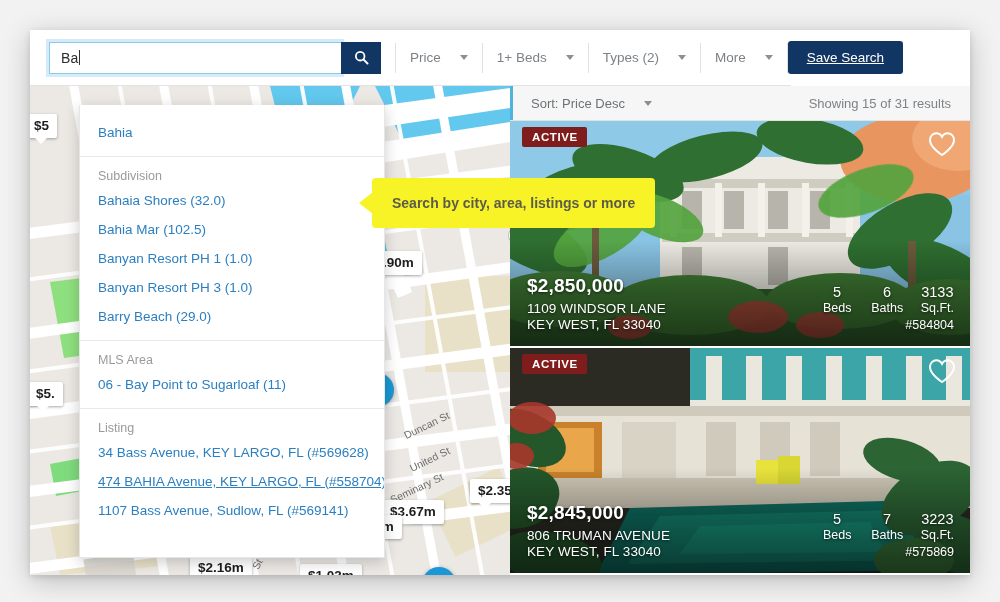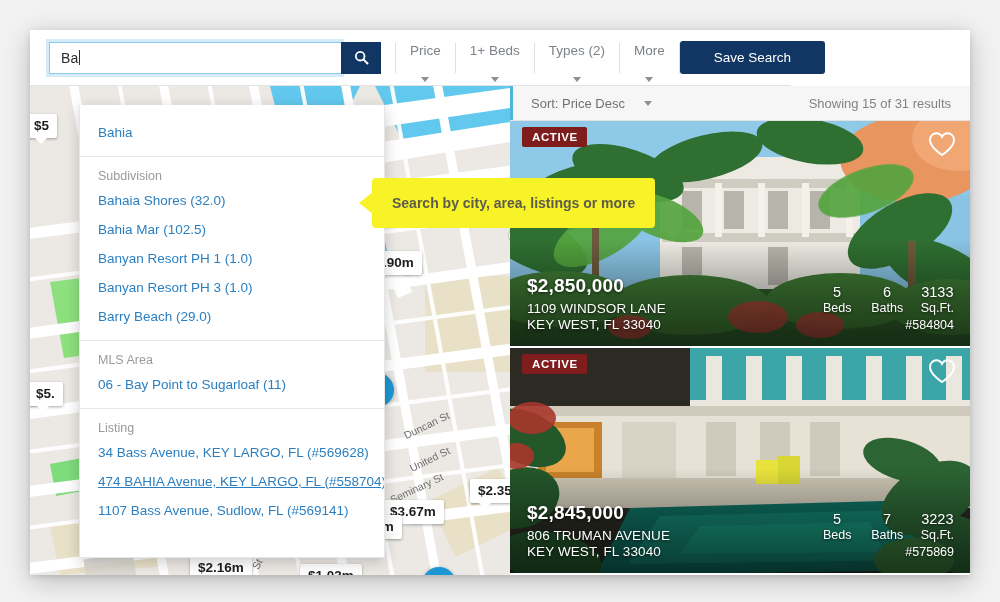--- a/index.html
+++ b/index.html
@@ -67,37 +67,37 @@
   .filters { display: flex; align-items: center; margin-left: 14px; height: 30px; }
   .filter-btn {
     display: flex; align-items: center; gap: 19px;
     padding: 0 14px;
     height: 30px;
     color: #7c8287;
     font-size: 13.5px;
     border-right: 1px solid #e0e0e0;
     cursor: pointer;
     white-space: nowrap;
-    flex-direction: column;
   }
   .filter-btn:first-child { border-left: 1px solid #e0e0e0; }
   .caret-down {
     width: 0; height: 0;
     border-left: 4.5px solid transparent;
     border-right: 4.5px solid transparent;
     border-top: 5px solid #8b9095;
   }
   .save-search {
     margin-left: auto; margin-right: 21px;
     background: #123663; color: #fff;
     font-size: 13.5px;
-    padding: 9px 34px;
+    padding: 9px 19px;
     border-radius: 3px;
     cursor: pointer;
     white-space: nowrap;
+    text-decoration: underline;
   }
 
   
   #map-panel {
     position: absolute;
     left: 0; top: 56px;
     width: 480px; height: 489px;
     background: #eceae6;
     overflow: hidden;
   }

